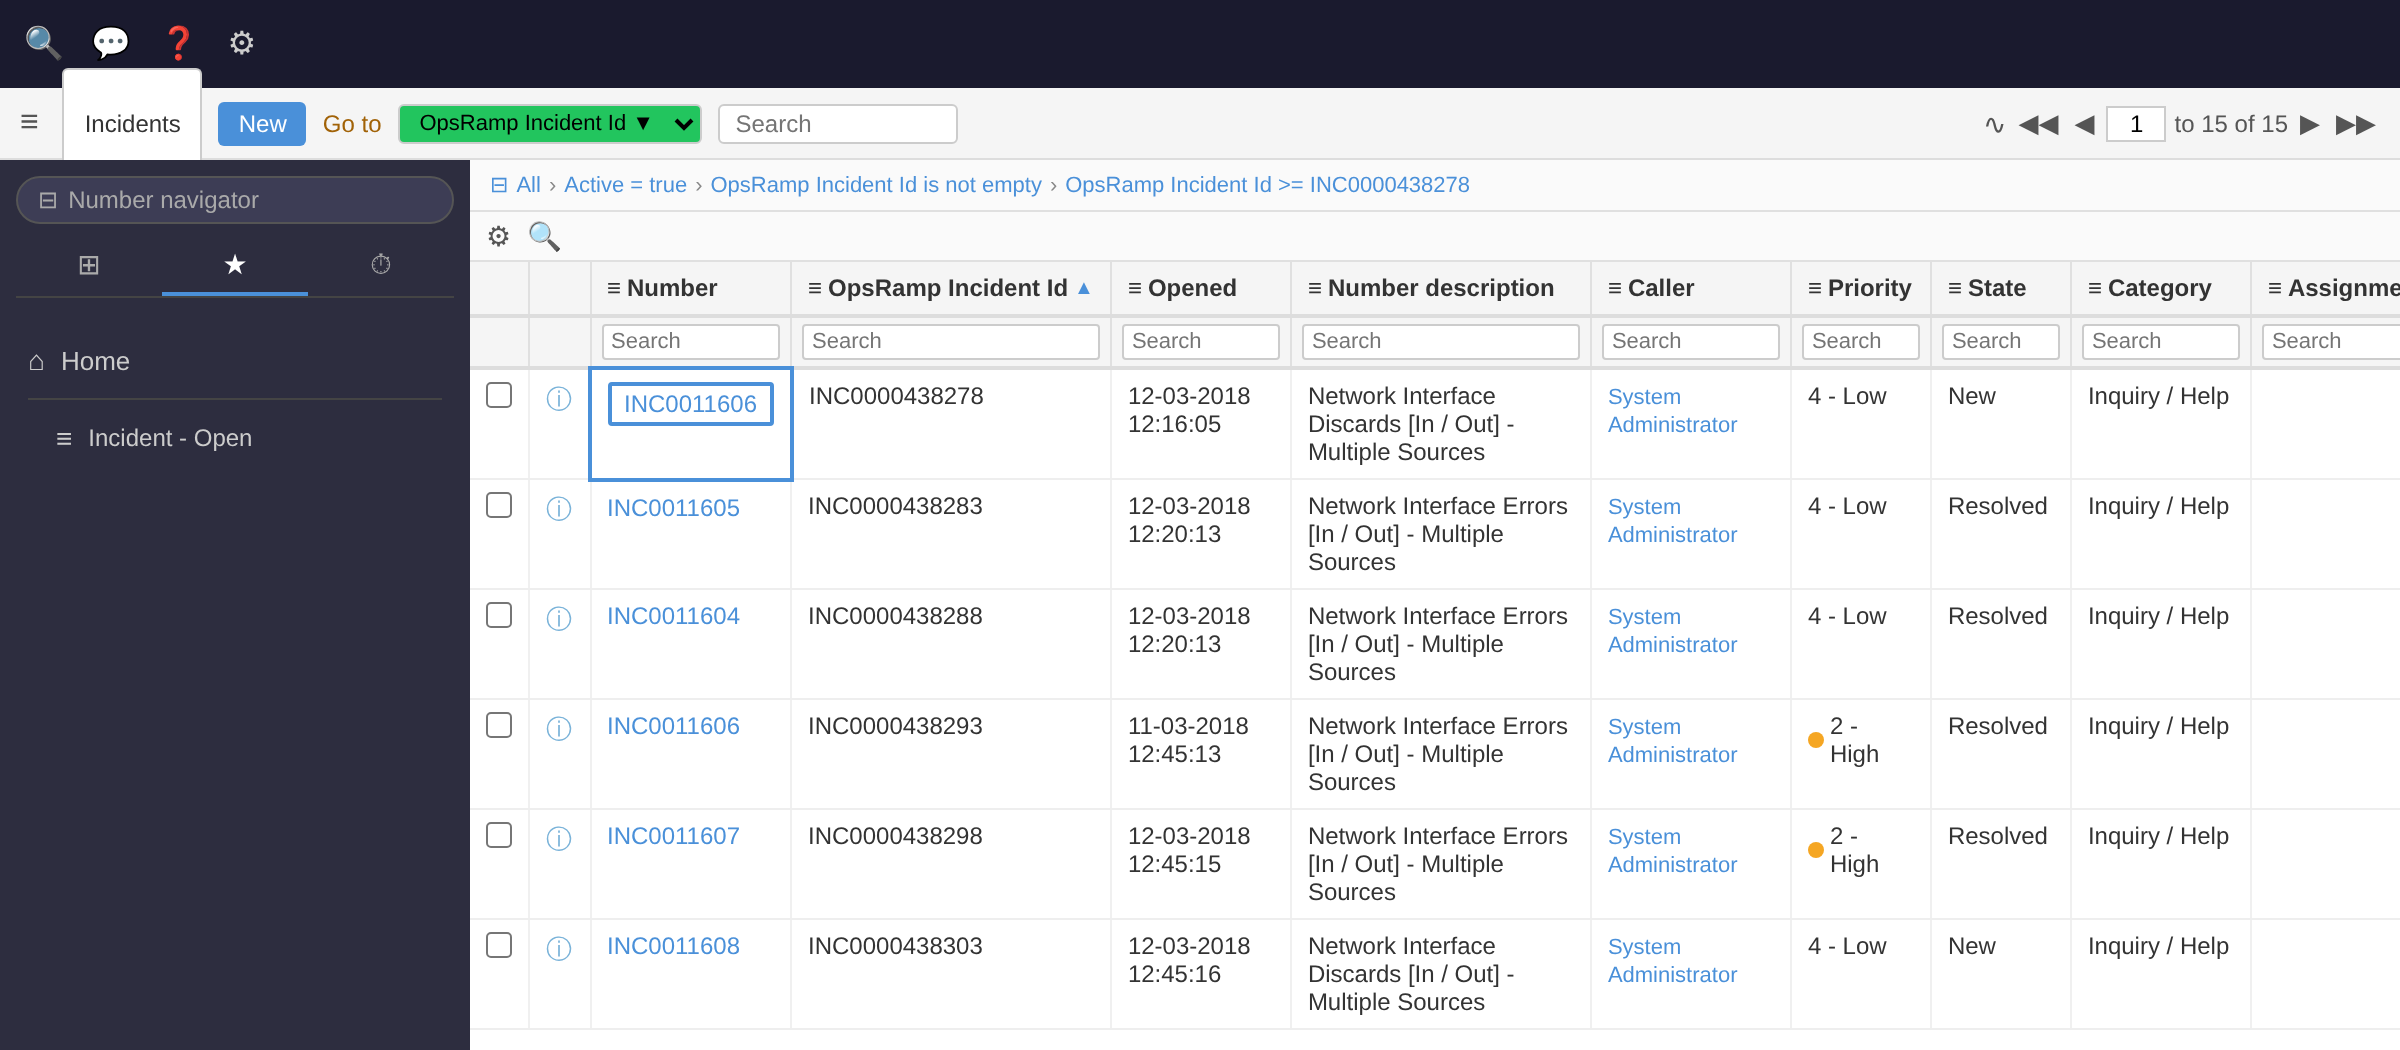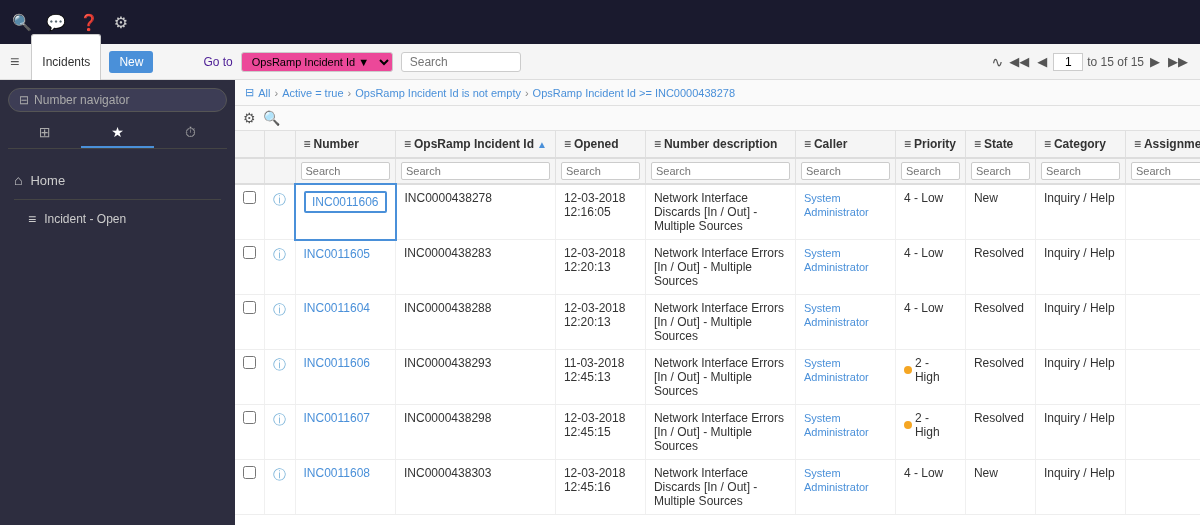--- a/index.html
+++ b/index.html
@@ -87,29 +87,28 @@
     .tab-new {
       background: #4a90d9;
       color: white;
       padding: 4px 10px;
       border-radius: 3px;
       font-size: 12px;
       cursor: pointer;
     }
     .goto-label {
       font-size: 12px;
-      color: #4c1d95;
-      margin-left: 42px;
+      color: #a16207;
     }
     .goto-select {
       border: 1px solid #ccc;
       padding: 2px 6px;
       font-size: 11px;
       border-radius: 3px;
-      background: #ec4899;
+      background: #22c55e;
       cursor: pointer;
     }
     .search-input-bar {
       border: 1px solid #ccc;
       padding: 2px 8px;
       font-size: 12px;
       border-radius: 3px;
       background: white;
       width: 120px;
     }

